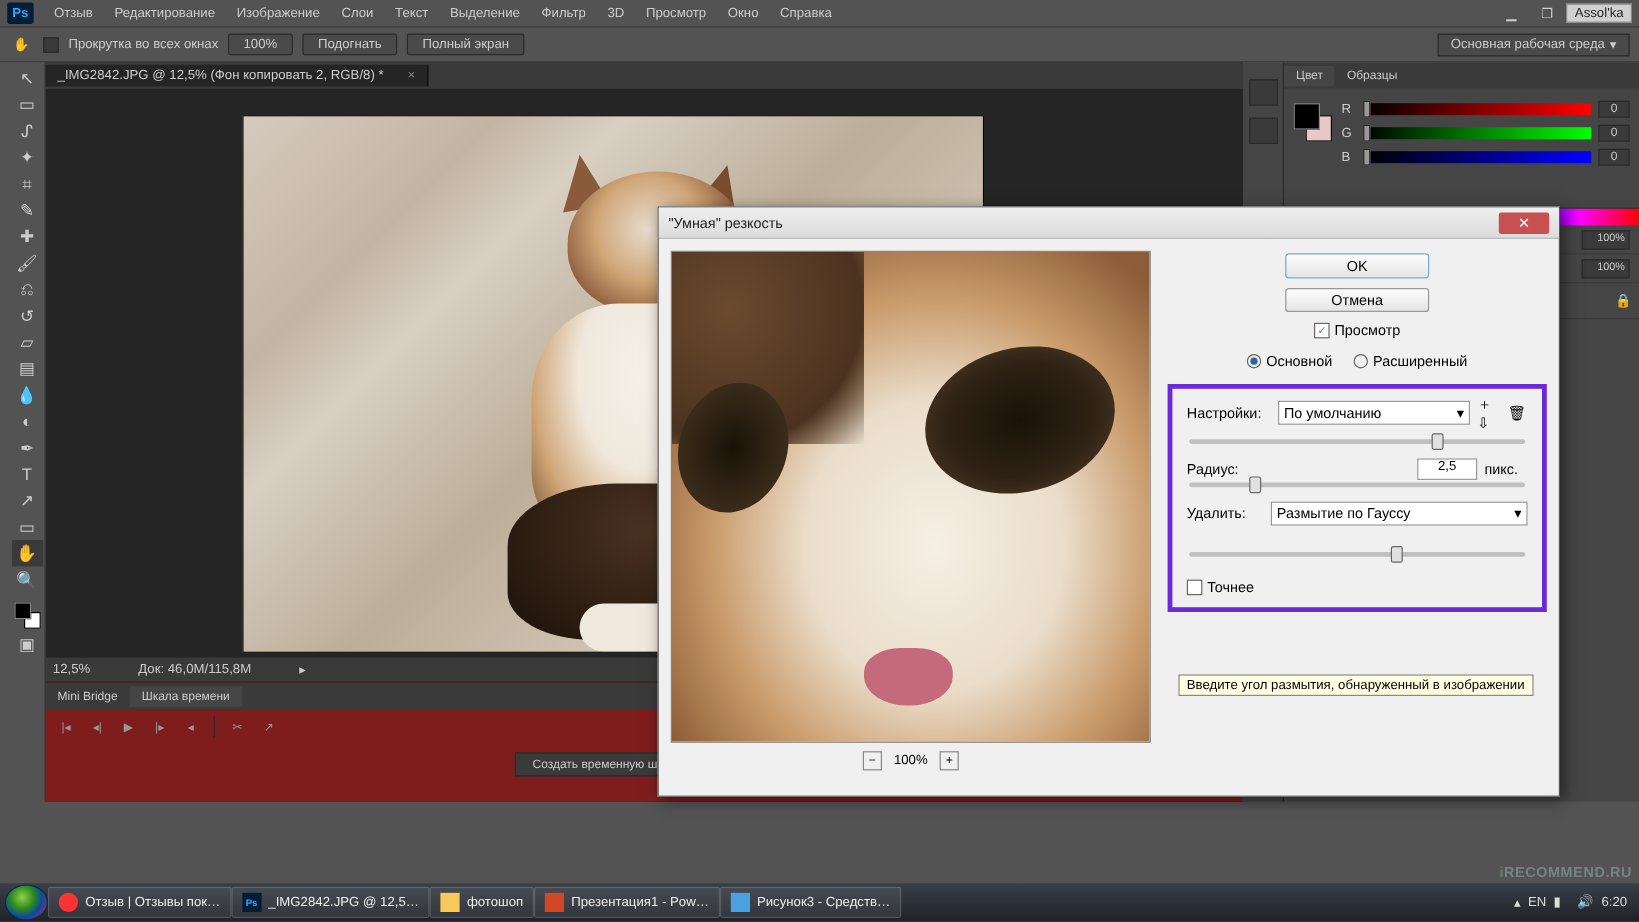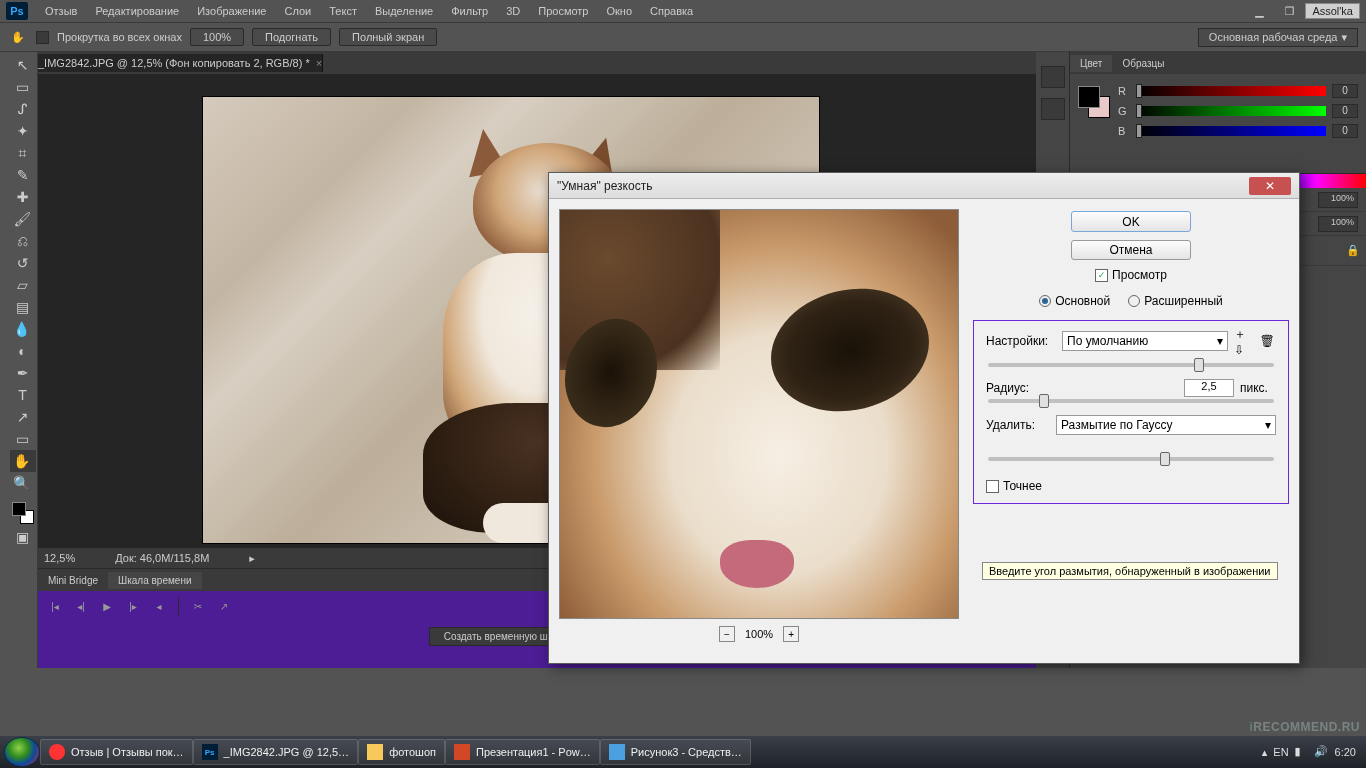--- a/index.html
+++ b/index.html
@@ -18,36 +18,36 @@
 .body-row{display:flex;height:616px;}
 .tool-rail{width:8px;background:#535353;}
 .toolbox{width:30px;background:#535353;border-right:1px solid #3a3a3a;display:flex;flex-direction:column;align-items:center;padding-top:2px;gap:0;}
 .tool-slot{width:26px;height:22px;display:flex;align-items:center;justify-content:center;color:#ccc;font-size:14px;}
 .tool-slot.active{background:#3a3a3a;}
 .fgbg{position:relative;width:26px;height:26px;margin-top:6px;}
 .fgbg .bg{position:absolute;right:2px;bottom:2px;width:14px;height:14px;background:#fff;border:1px solid #000;}
 .fgbg .fg{position:absolute;left:2px;top:2px;width:14px;height:14px;background:#000;border:1px solid #888;}
 .canvas-wrap{flex:1;background:#252525;display:flex;flex-direction:column;}
 .doc-tabs{height:22px;background:#3a3a3a;display:flex;align-items:center;}
-.doc-tab{background:#252525;padding:3px 0;display:flex;align-items:center;gap:6px;border-right:1px solid #111;}
+.doc-tab{background:#252525;padding:3px 10px;display:flex;align-items:center;gap:20px;border-right:1px solid #111;}
 .doc-tab .x{color:#888;}
 .canvas-area{flex:1;position:relative;}
 .cat-img{position:absolute;left:164px;top:22px;width:618px;height:448px;background:#c8b8a8;border:1px solid #000;overflow:hidden;}
 .cat-ground{position:absolute;inset:0;
   background:linear-gradient(135deg,#d5cabc 0%,#c3b5a3 20%,#d8cfc2 30%,#bcae99 50%,#cfc3b3 70%,#b8a892 100%);
 }
 .cat-body{position:absolute;left:170px;top:36px;width:290px;height:400px;}
 .cat-head{position:absolute;left:100px;top:10px;width:150px;height:120px;background:radial-gradient(circle at 45% 40%,#e8ddd0 0%,#d0a678 40%,#8b5a3a 70%);border-radius:55% 55% 50% 50%;}
 .cat-ear1{position:absolute;left:92px;top:-4px;width:0;height:0;border-left:22px solid transparent;border-right:18px solid transparent;border-bottom:45px solid #8b5a3a;transform:rotate(-10deg);}
 .cat-ear2{position:absolute;left:210px;top:4px;width:0;height:0;border-left:18px solid transparent;border-right:18px solid transparent;border-bottom:40px solid #7a4c2e;transform:rotate(15deg);}
 .cat-chest{position:absolute;left:70px;top:120px;width:180px;height:200px;background:radial-gradient(ellipse at 50% 30%,#f5f0e8 0%,#f0e8dc 40%,#d0a678 70%,#6b4226 100%);border-radius:40% 40% 30% 30%;}
 .cat-lower{position:absolute;left:50px;top:270px;width:230px;height:130px;background:radial-gradient(ellipse at 50% 30%,#4a3222 0%,#2e1e12 60%,#1a120a 100%);border-radius:40% 40% 30% 30%;}
 .cat-paws{position:absolute;left:110px;top:370px;width:110px;height:40px;background:#f0e8dc;border-radius:20px;}
 .status-row{height:20px;background:#3a3a3a;display:flex;align-items:center;padding:0 6px;gap:40px;color:#ccc;}
-.timeline-panel{height:100px;background:#4c1d95;border-top:1px solid #2a2a2a;}
+.timeline-panel{height:100px;background:#7f1d1d;border-top:1px solid #2a2a2a;}
 .tl-tabs{height:22px;display:flex;align-items:center;background:#3a3a3a;}
 .tl-tab{padding:3px 10px;font-size:10px;}
 .tl-tab.active{background:#454545;}
 .tl-controls{height:30px;display:flex;align-items:center;padding:0 6px;gap:4px;}
 .tl-btn{width:22px;height:18px;display:flex;align-items:center;justify-content:center;color:#999;font-size:10px;}
 .tl-sep{width:1px;height:18px;background:#2a2a2a;margin:0 4px;}
 .tl-create{display:flex;justify-content:center;margin-top:6px;}
 .tl-create-btn{background:#3a3a3a;border:1px solid #2a2a2a;padding:3px 14px;display:flex;align-items:center;gap:6px;font-size:10px;color:#ccc;}
 .right-col{width:330px;background:#535353;display:flex;}
 .right-rail{width:34px;background:#454545;border-right:1px solid #2a2a2a;display:flex;flex-direction:column;align-items:center;padding-top:14px;gap:10px;}
@@ -93,21 +93,21 @@
 .pz-btn{width:16px;height:16px;border:1px solid #888;display:flex;align-items:center;justify-content:center;font-size:10px;}
 .dlg-controls{flex:1;display:flex;flex-direction:column;gap:8px;padding-top:2px;}
 .btn-ok{width:120px;height:21px;background:linear-gradient(#fdfdfd,#e4e4e4);border:1px solid #79a7d8;border-radius:3px;align-self:center;font-size:12px;}
 .btn-cancel{width:120px;height:20px;background:linear-gradient(#fdfdfd,#e4e4e4);border:1px solid #999;border-radius:3px;align-self:center;font-size:12px;}
 .chk-row{display:flex;align-items:center;gap:4px;justify-content:center;font-size:12px;}
 .chk{width:13px;height:13px;border:1px solid #666;background:#fff;display:flex;align-items:center;justify-content:center;font-size:9px;color:#2a5;}
 .radio-row{display:flex;gap:18px;justify-content:center;font-size:12px;margin-top:4px;}
 .radio-row label{display:flex;align-items:center;gap:4px;}
 .radio{width:12px;height:12px;border:1px solid #666;border-radius:50%;display:flex;align-items:center;justify-content:center;}
 .radio.on::after{content:"";width:6px;height:6px;background:#2a6499;border-radius:50%;}
-.settings-box{border:1px solid #6d28d9;padding:10px 12px;margin-top:4px;position:relative;display:flex;flex-direction:column;gap:12px;}
+.settings-box{border:4px solid #6d28d9;padding:10px 12px;margin-top:4px;position:relative;display:flex;flex-direction:column;gap:12px;}
 .settings-row{display:flex;align-items:center;gap:6px;font-size:12px;}
 .settings-row label{width:70px;text-align:left;}
 .settings-select{flex:1;height:20px;border:1px solid #999;background:#fff;padding:0 4px;display:flex;align-items:center;justify-content:space-between;}
 .save-ico,.trash-ico{width:18px;height:18px;display:flex;align-items:center;justify-content:center;font-size:12px;}
 .slider-block{display:flex;flex-direction:column;gap:2px;}
 .slider-row{display:flex;align-items:center;gap:6px;font-size:12px;}
 .slider-row .lbl{width:64px;}
 .num-in{width:50px;height:18px;border:1px solid #7a9cc6;background:#cfe4ff;text-align:center;font-size:11px;}
 .num-in.plain{background:#fff;border:1px solid #999;}
 .unit{width:36px;}

